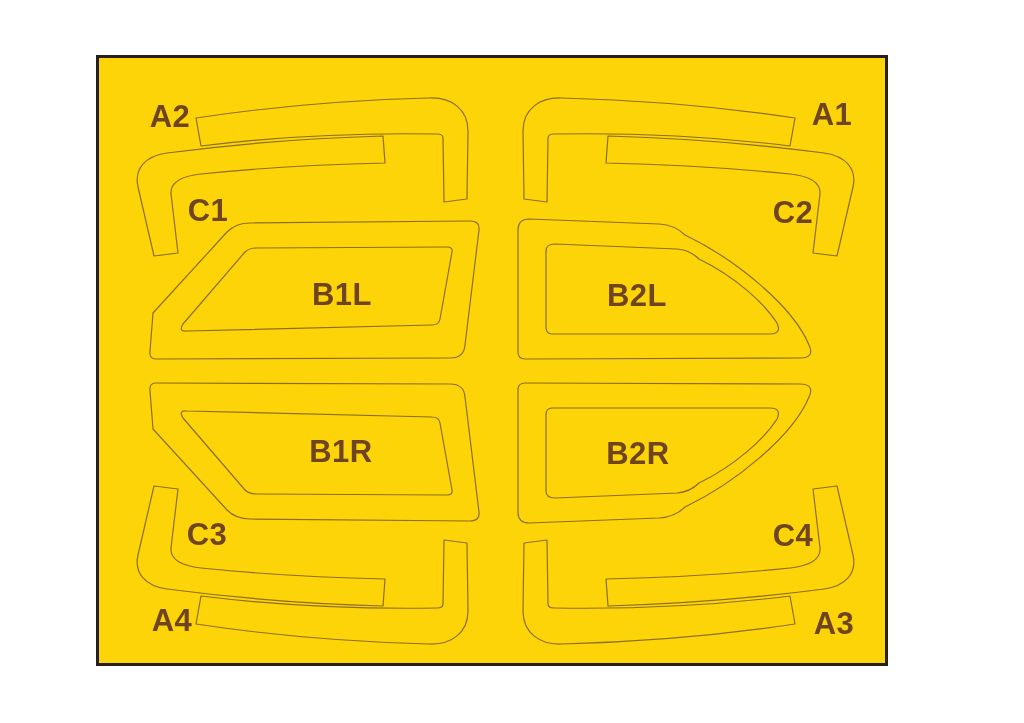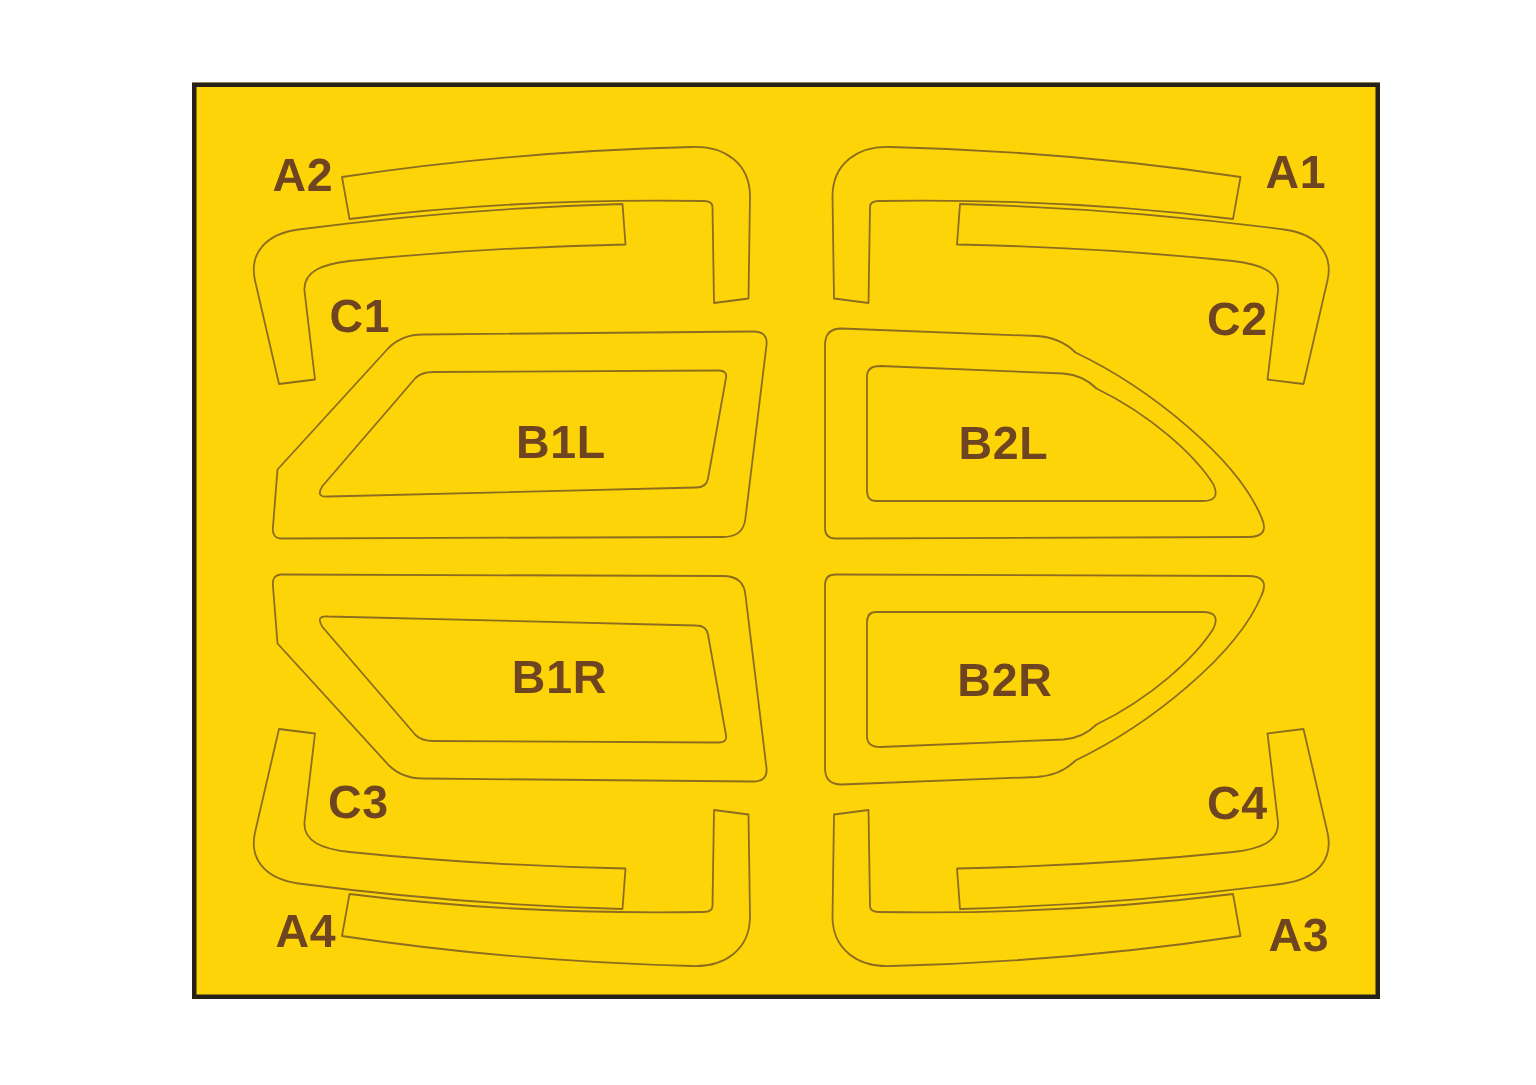--- a/index.html
+++ b/index.html
@@ -10,21 +10,21 @@
   }
   .page {
     position: relative;
     width: 1024px;
     height: 723px;
     background: #ffffff;
     overflow: hidden;
   }
   .sheet {
     position: absolute;
-    left: 128px;
+    left: 96px;
     top: 55px;
     width: 792px;
     height: 611px;
     box-sizing: border-box;
     background: var(--paper, #fdd408);
     border: 3px solid var(--border, #26201a);
     text-align: center;
   }
   .sheet svg {
     position: absolute;

